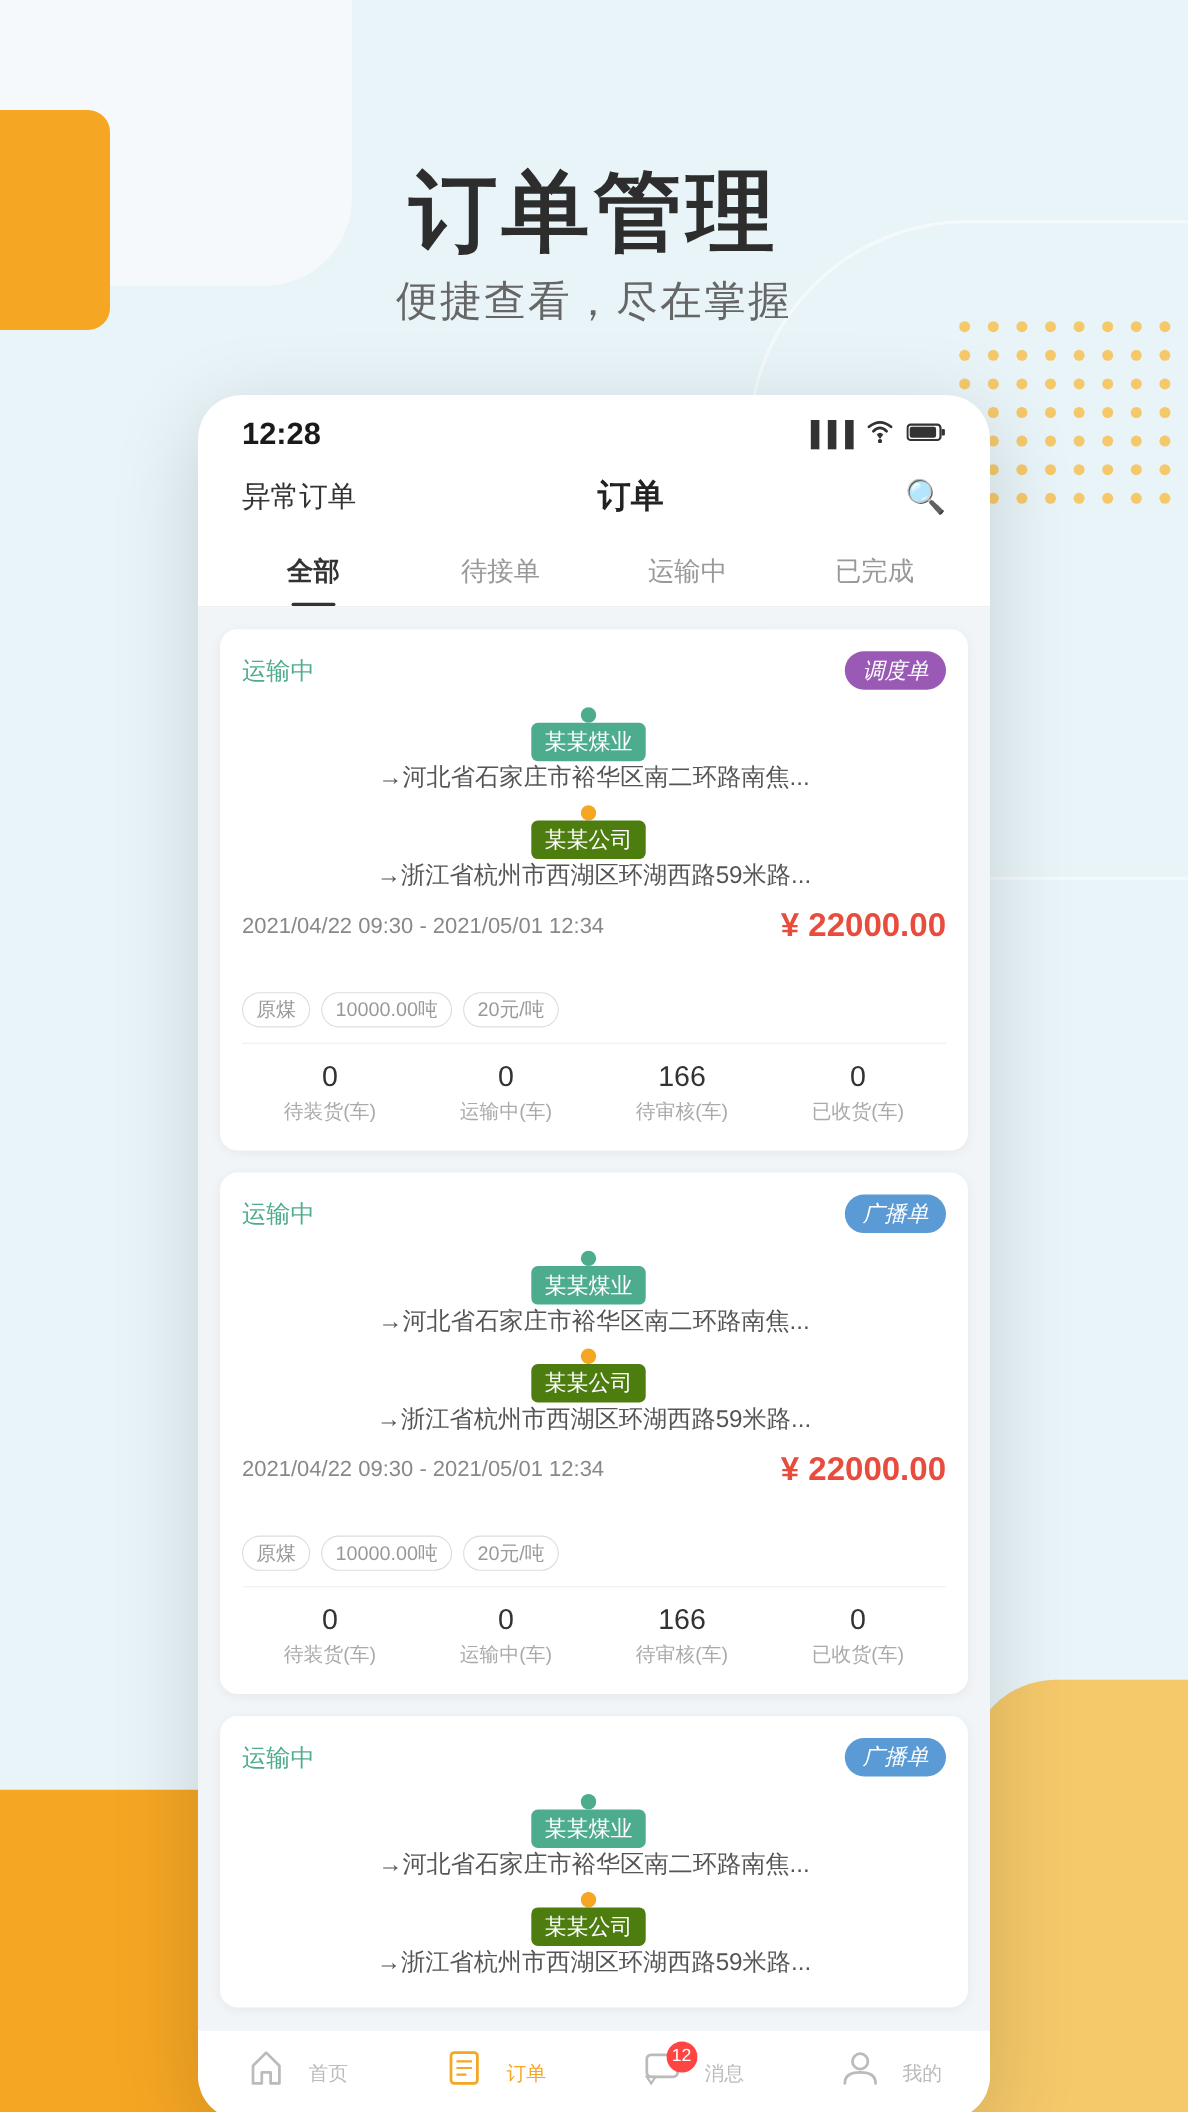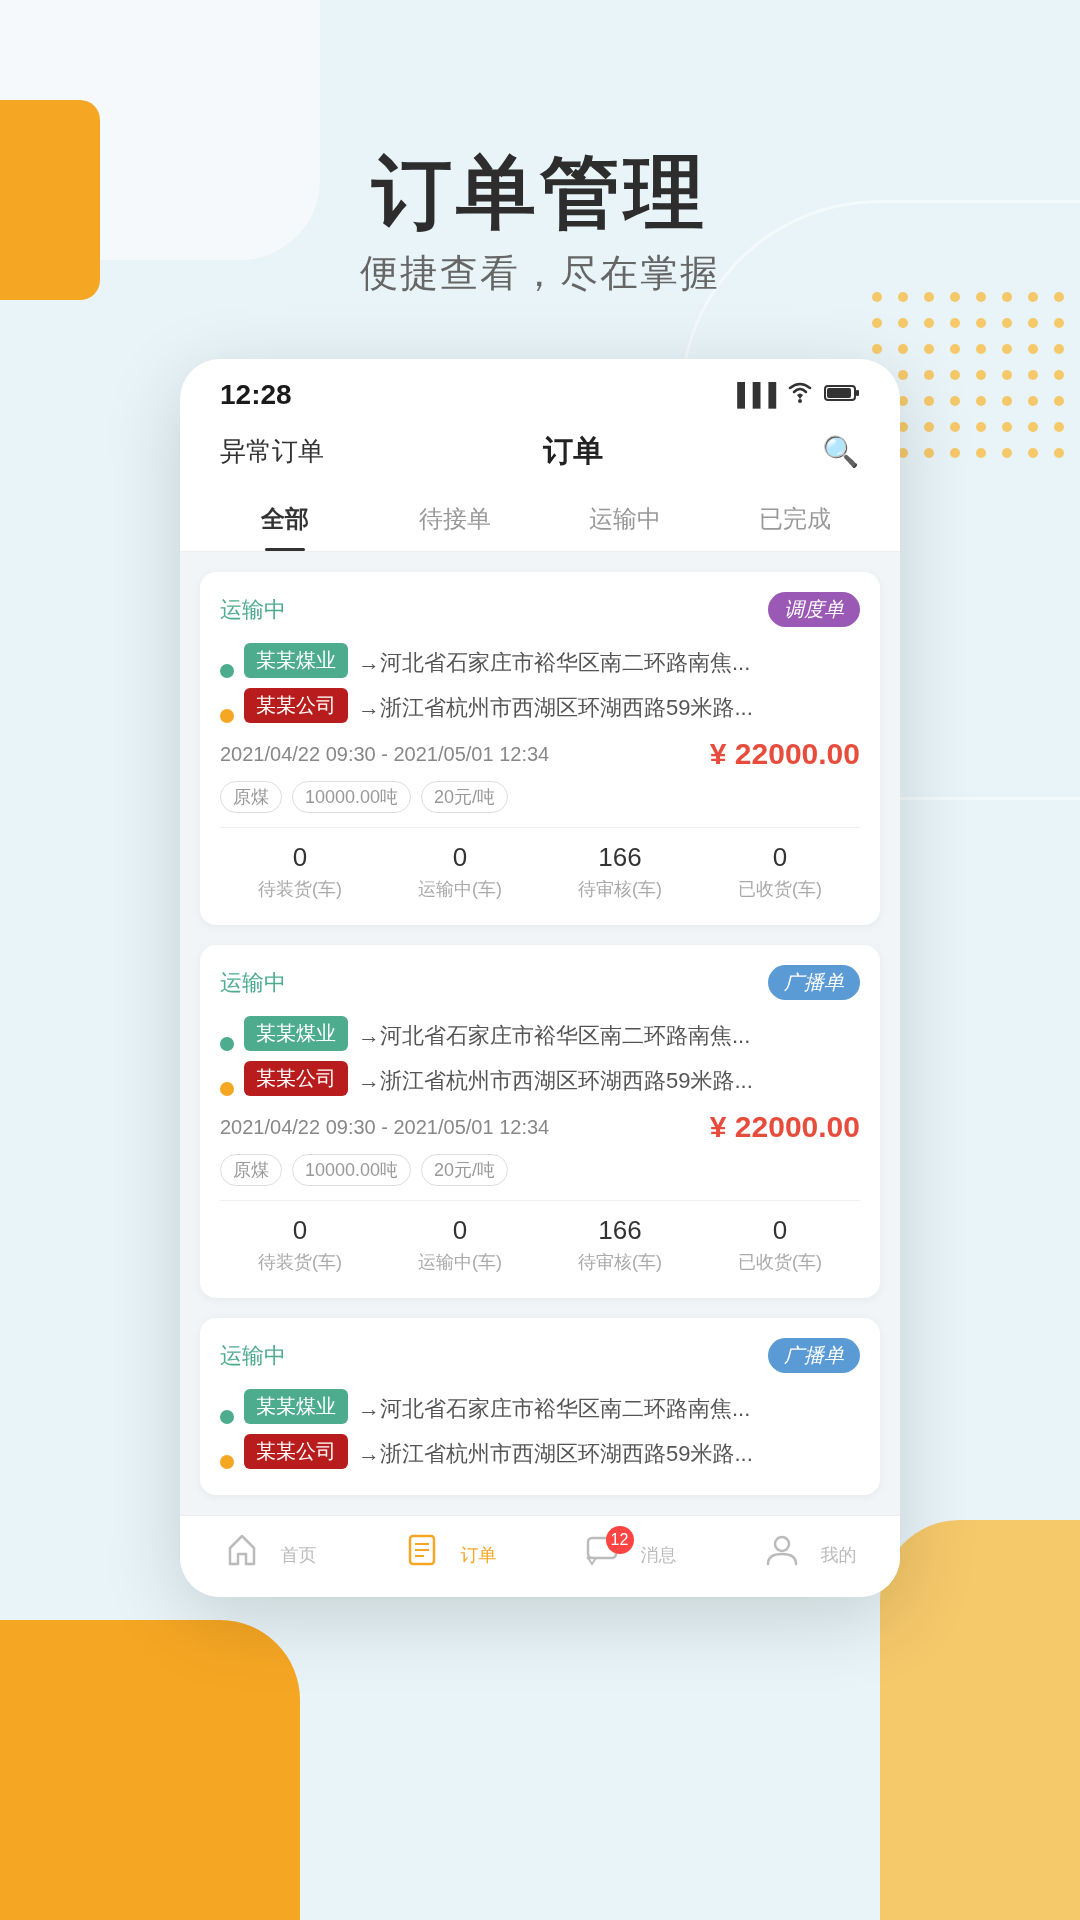--- a/index.html
+++ b/index.html
@@ -195,42 +195,43 @@
       border-radius: 20px;
       color: #fff;
       font-weight: 500;
       font-style: italic;
     }
     .badge-purple { background: #9b59b6; }
     .badge-blue { background: #5b9bd5; }
 
     .route-row {
       display: flex;
-      align-items: flex-end;
+      align-items: center;
       margin-bottom: 10px;
+      flex-direction: column;
     }
     .dot {
       width: 14px; height: 14px;
       border-radius: 50%;
       margin-right: 10px;
       flex-shrink: 0;
     }
     .dot-green { background: #4dab8e; }
     .dot-orange { background: #f5a623; }
     .company-tag {
       font-size: 20px;
       padding: 4px 12px;
       border-radius: 6px;
       color: #fff;
       font-weight: 500;
       margin-right: 10px;
       flex-shrink: 0;
     }
     .tag-green { background: #4dab8e; }
-    .tag-orange { background: #b91c1c; }
+    .tag-orange { background: #4d7c0f; }
     .route-text {
       font-size: 22px;
       color: #555;
       flex: 1;
       white-space: nowrap;
       overflow: hidden;
       text-overflow: ellipsis;
     }
 
     .date-price-row {
@@ -253,20 +254,21 @@
       display: flex;
       gap: 10px;
       margin-bottom: 14px;
     }
     .info-tag {
       font-size: 18px;
       color: #999;
       border: 1px solid #ddd;
       border-radius: 16px;
       padding: 3px 12px;
+      margin-top: 33px;
     }
 
     .stats-row {
       display: flex;
       justify-content: space-around;
       padding: 14px 0 4px;
       border-top: 1px solid #f0f0f0;
     }
     .stat-item {
       text-align: center;

